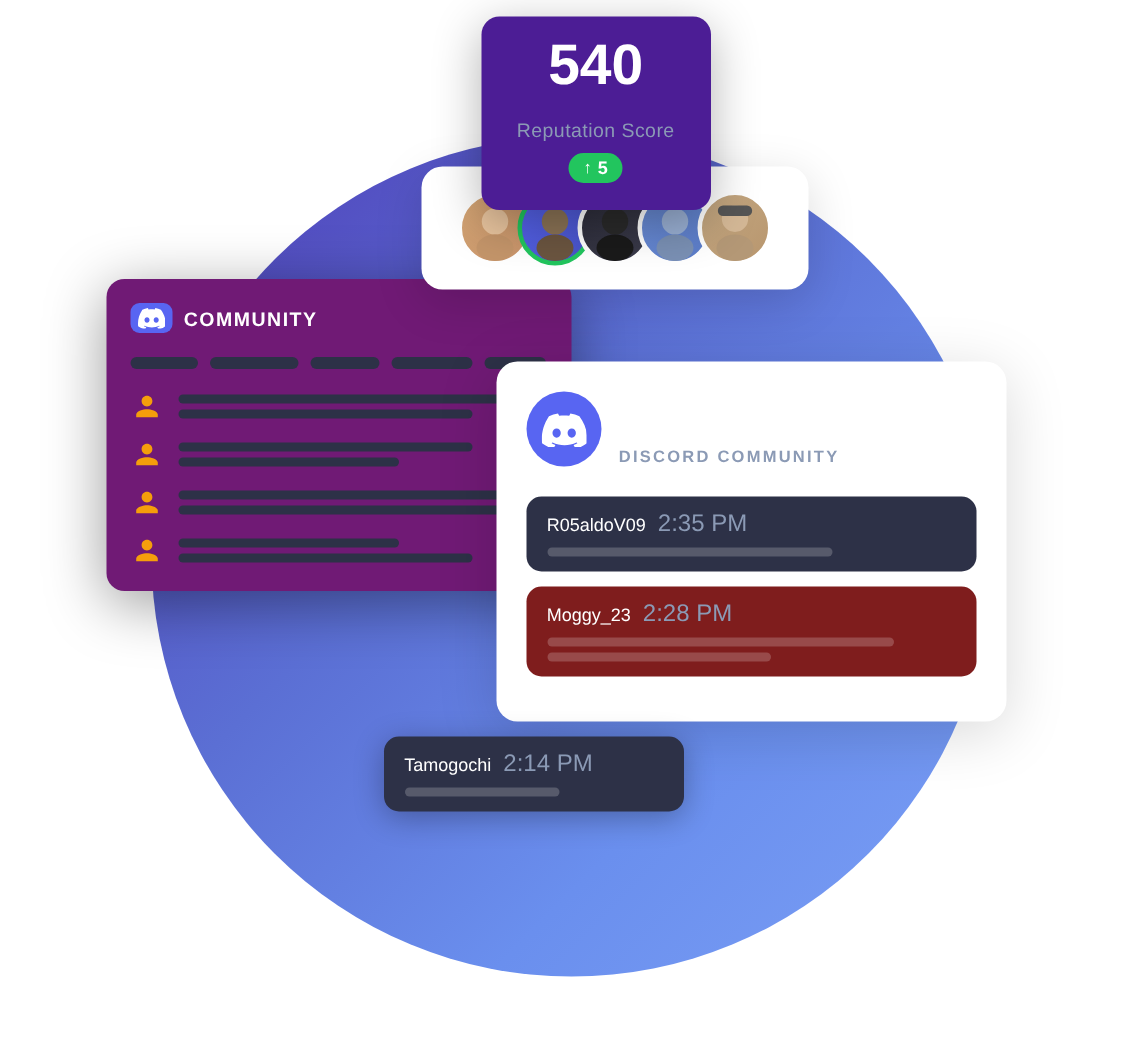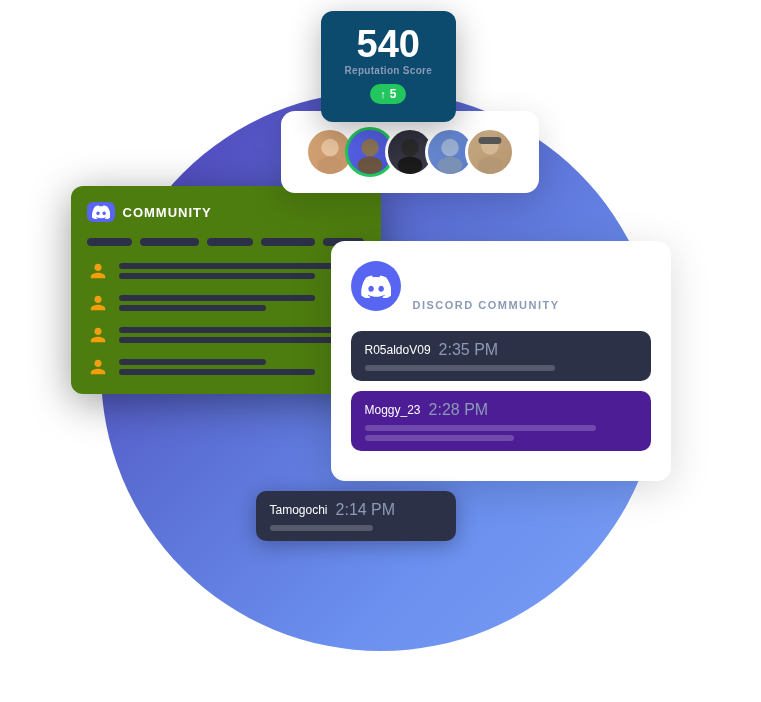--- a/index.html
+++ b/index.html
@@ -30,41 +30,41 @@
       background: linear-gradient(135deg, #4f3eb8 0%, #5b6fd4 40%, #6a8fee 70%, #7b9ff5 100%);
       top: 80px;
       left: 60px;
     }
 
     
     .reputation-card {
       position: absolute;
       top: 0px;
       left: 280px;
-      background: #0c4a6e;
+      background: #4c1d95;
       border-radius: 12px;
       padding: 14px 24px 18px;
       text-align: center;
       z-index: 10;
       min-width: 130px;
       box-shadow: 0 8px 32px rgba(0,0,0,0.3);
     }
 
     .reputation-number {
       font-size: 38px;
       font-weight: 800;
       color: #ffffff;
       line-height: 1;
     }
 
     .reputation-label {
-      font-size: 10px;
+      font-size: 13px;
       color: #8b9ab5;
-      margin-top: 2px;
-      font-weight: 700;
+      margin-top: 16px;
+      font-weight: 400;
       letter-spacing: 0.3px;
     }
 
     .reputation-badge {
       display: inline-flex;
       align-items: center;
       gap: 4px;
       background: #22c55e;
       border-radius: 20px;
       padding: 3px 10px;
@@ -130,21 +130,21 @@
     .av3 { background: linear-gradient(135deg, #2d2d3a, #3a3a4a); }
     .av4 { background: linear-gradient(135deg, #6b8dd6, #5a7bc7); }
     .av5 { background: linear-gradient(135deg, #c4a882, #b8966e); }
 
     
     .community-panel {
       position: absolute;
       top: 175px;
       left: 30px;
       width: 310px;
-      background: #4d7c0f;
+      background: #701a75;
       border-radius: 12px;
       padding: 16px;
       z-index: 8;
       box-shadow: 0 8px 40px rgba(0,0,0,0.4);
     }
 
     .community-header {
       display: flex;
       align-items: center;
       gap: 8px;
@@ -260,21 +260,21 @@
 
     
     .chat-message {
       background: #2d3147;
       border-radius: 10px;
       padding: 10px 14px;
       margin-bottom: 10px;
     }
 
     .chat-message.blue {
-      background: #4c1d95;
+      background: #7f1d1d;
     }
 
     .chat-meta {
       display: flex;
       align-items: center;
       gap: 8px;
       margin-bottom: 6px;
     }
 
     .chat-username {

